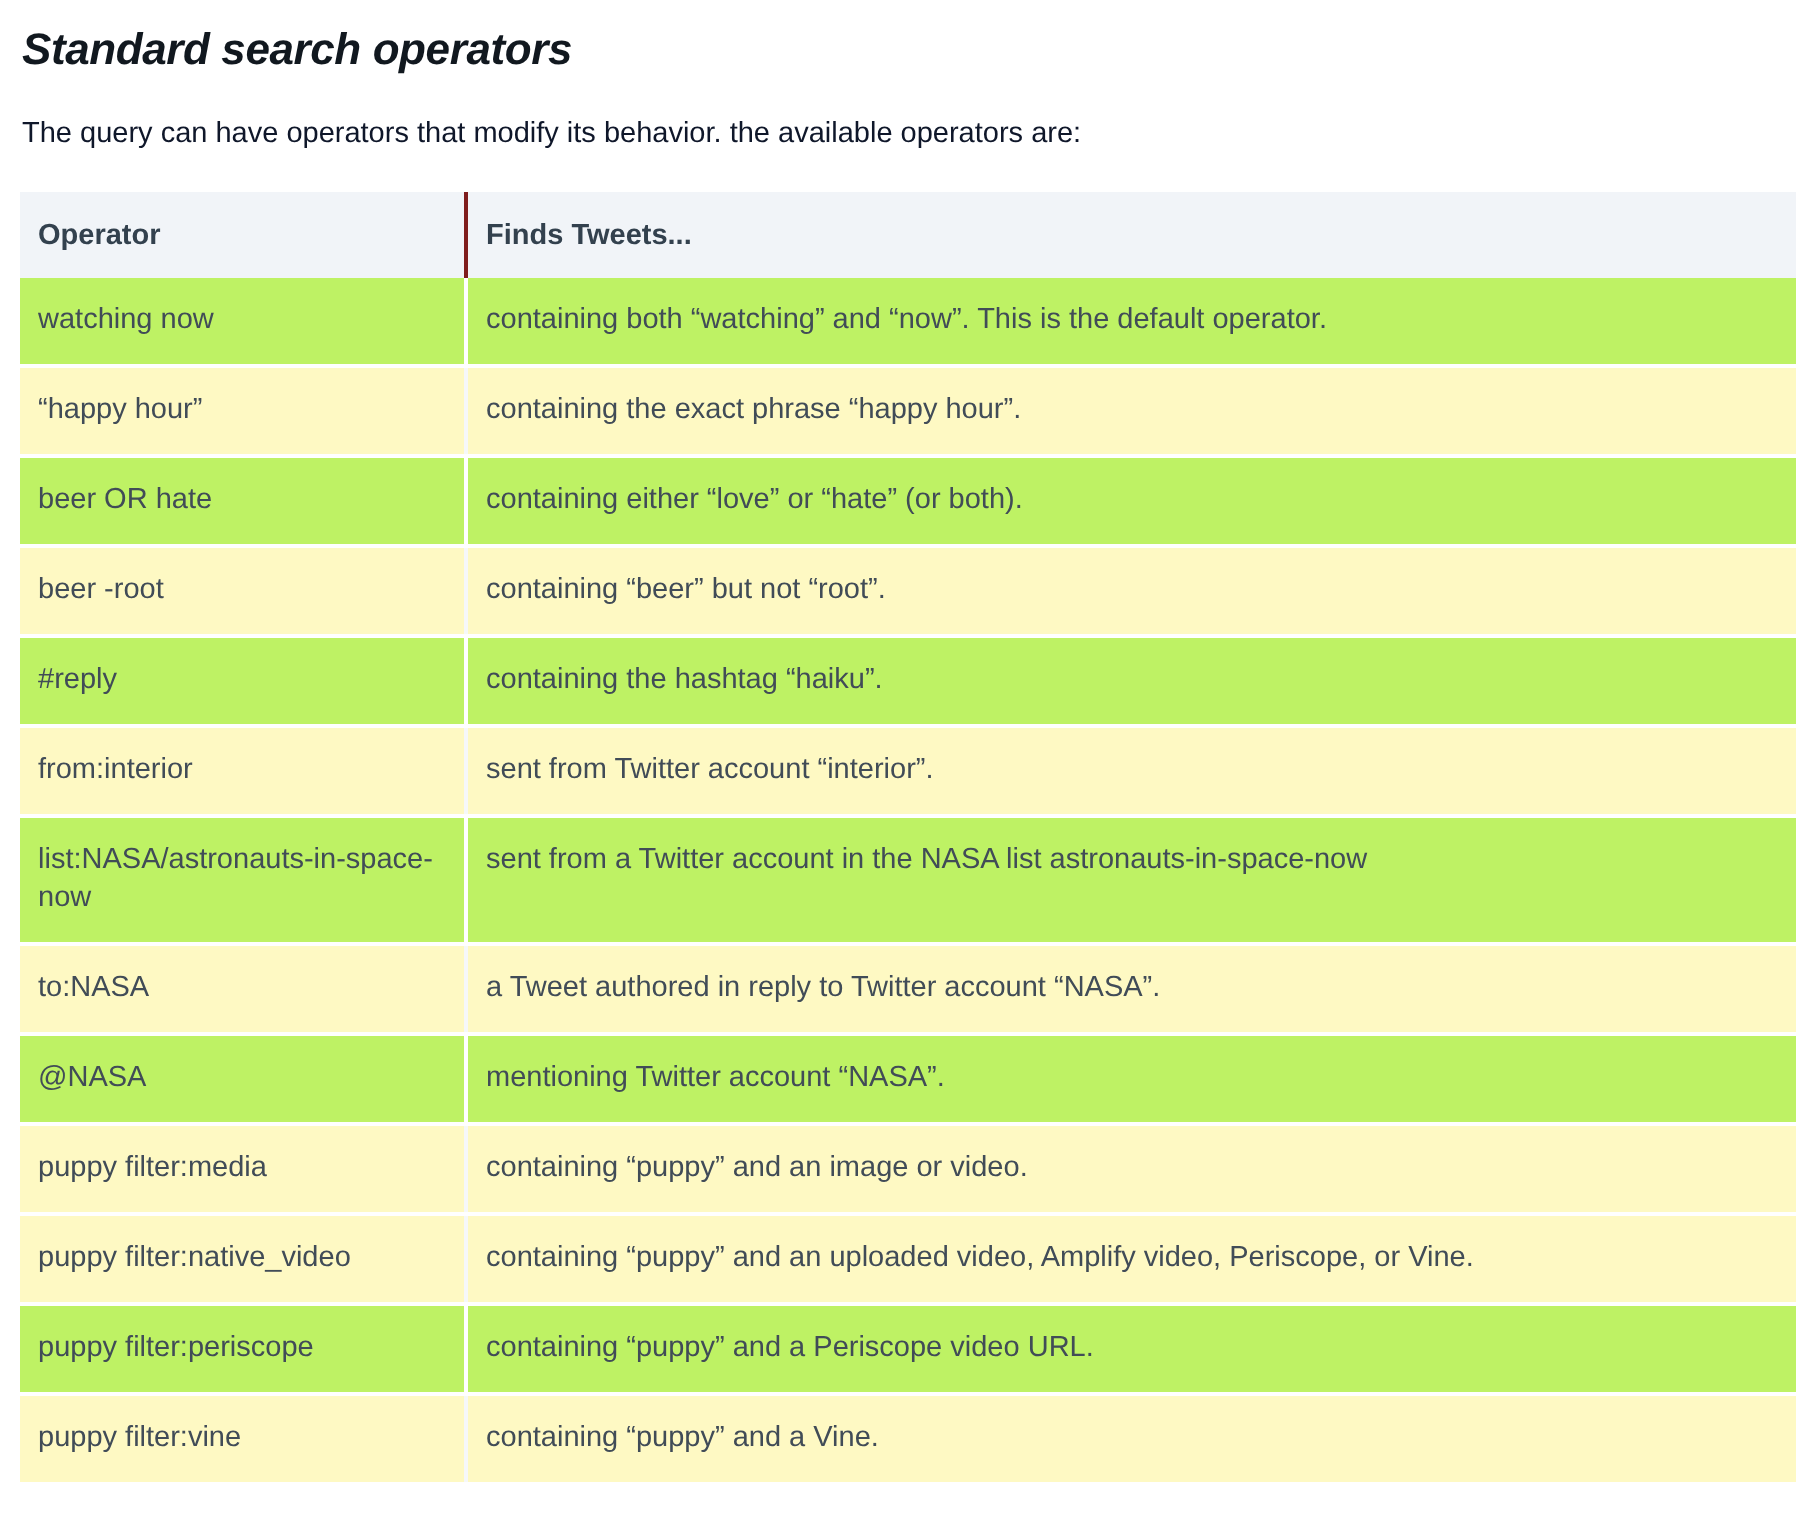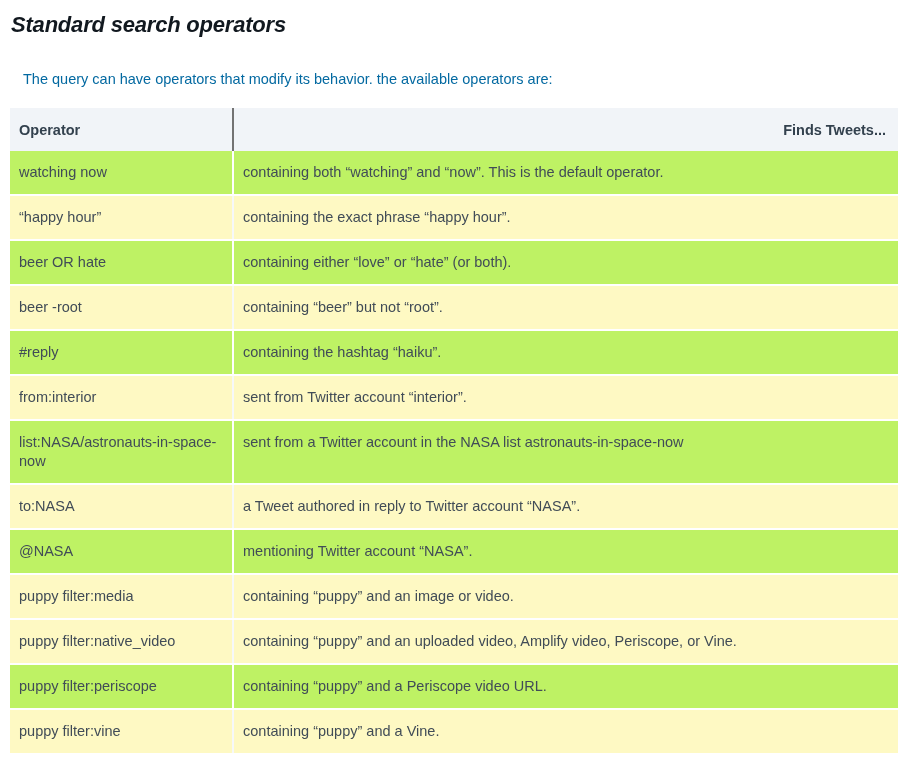--- a/index.html
+++ b/index.html
@@ -23,22 +23,22 @@
     font-weight: bold;
     color: #11181f;
     letter-spacing: -0.2px;
     margin: 0;
     padding: 11px 0 0 3px;
     line-height: 28px;
     font-style: italic;
   }
   .intro {
     font-size: 14.5px;
-    color: #0369a1;
-    margin: 12px;
+    color: #0f172a;
+    margin: 0;
     padding: 18px 0 0 3px;
     line-height: 20px;
   }
   .table-wrap {
     margin-top: 19px;
     padding-left: 2px;
   }
   table.operators {
     border-collapse: collapse;
     width: 888px;
@@ -49,23 +49,23 @@
   table.operators col.c2 { width: 665px; }
   table.operators thead th {
     background: #f1f4f8;
     text-align: left;
     font-weight: bold;
     color: #33414e;
     font-size: 14.5px;
     padding: 12px 12px 12px 9px;
     height: 19px;
     vertical-align: middle;
-    border-right: 2px solid #737373;
+    border-right: 2px solid #7f1d1d;
   }
-  table.operators thead th:last-child { border-right: none; text-align: right; }
+  table.operators thead th:last-child { border-right: none; }
   table.operators tbody td {
     padding: 12px 12px 12px 9px;
     vertical-align: top;
     color: #414c57;
     line-height: 19px;
     border-right: 2px solid #ffffff;
     border-bottom: 2px solid #ffffff;
   }
   table.operators tbody td:last-child { border-right: none; }
   table.operators tbody tr.odd td { background: #bef264; }

